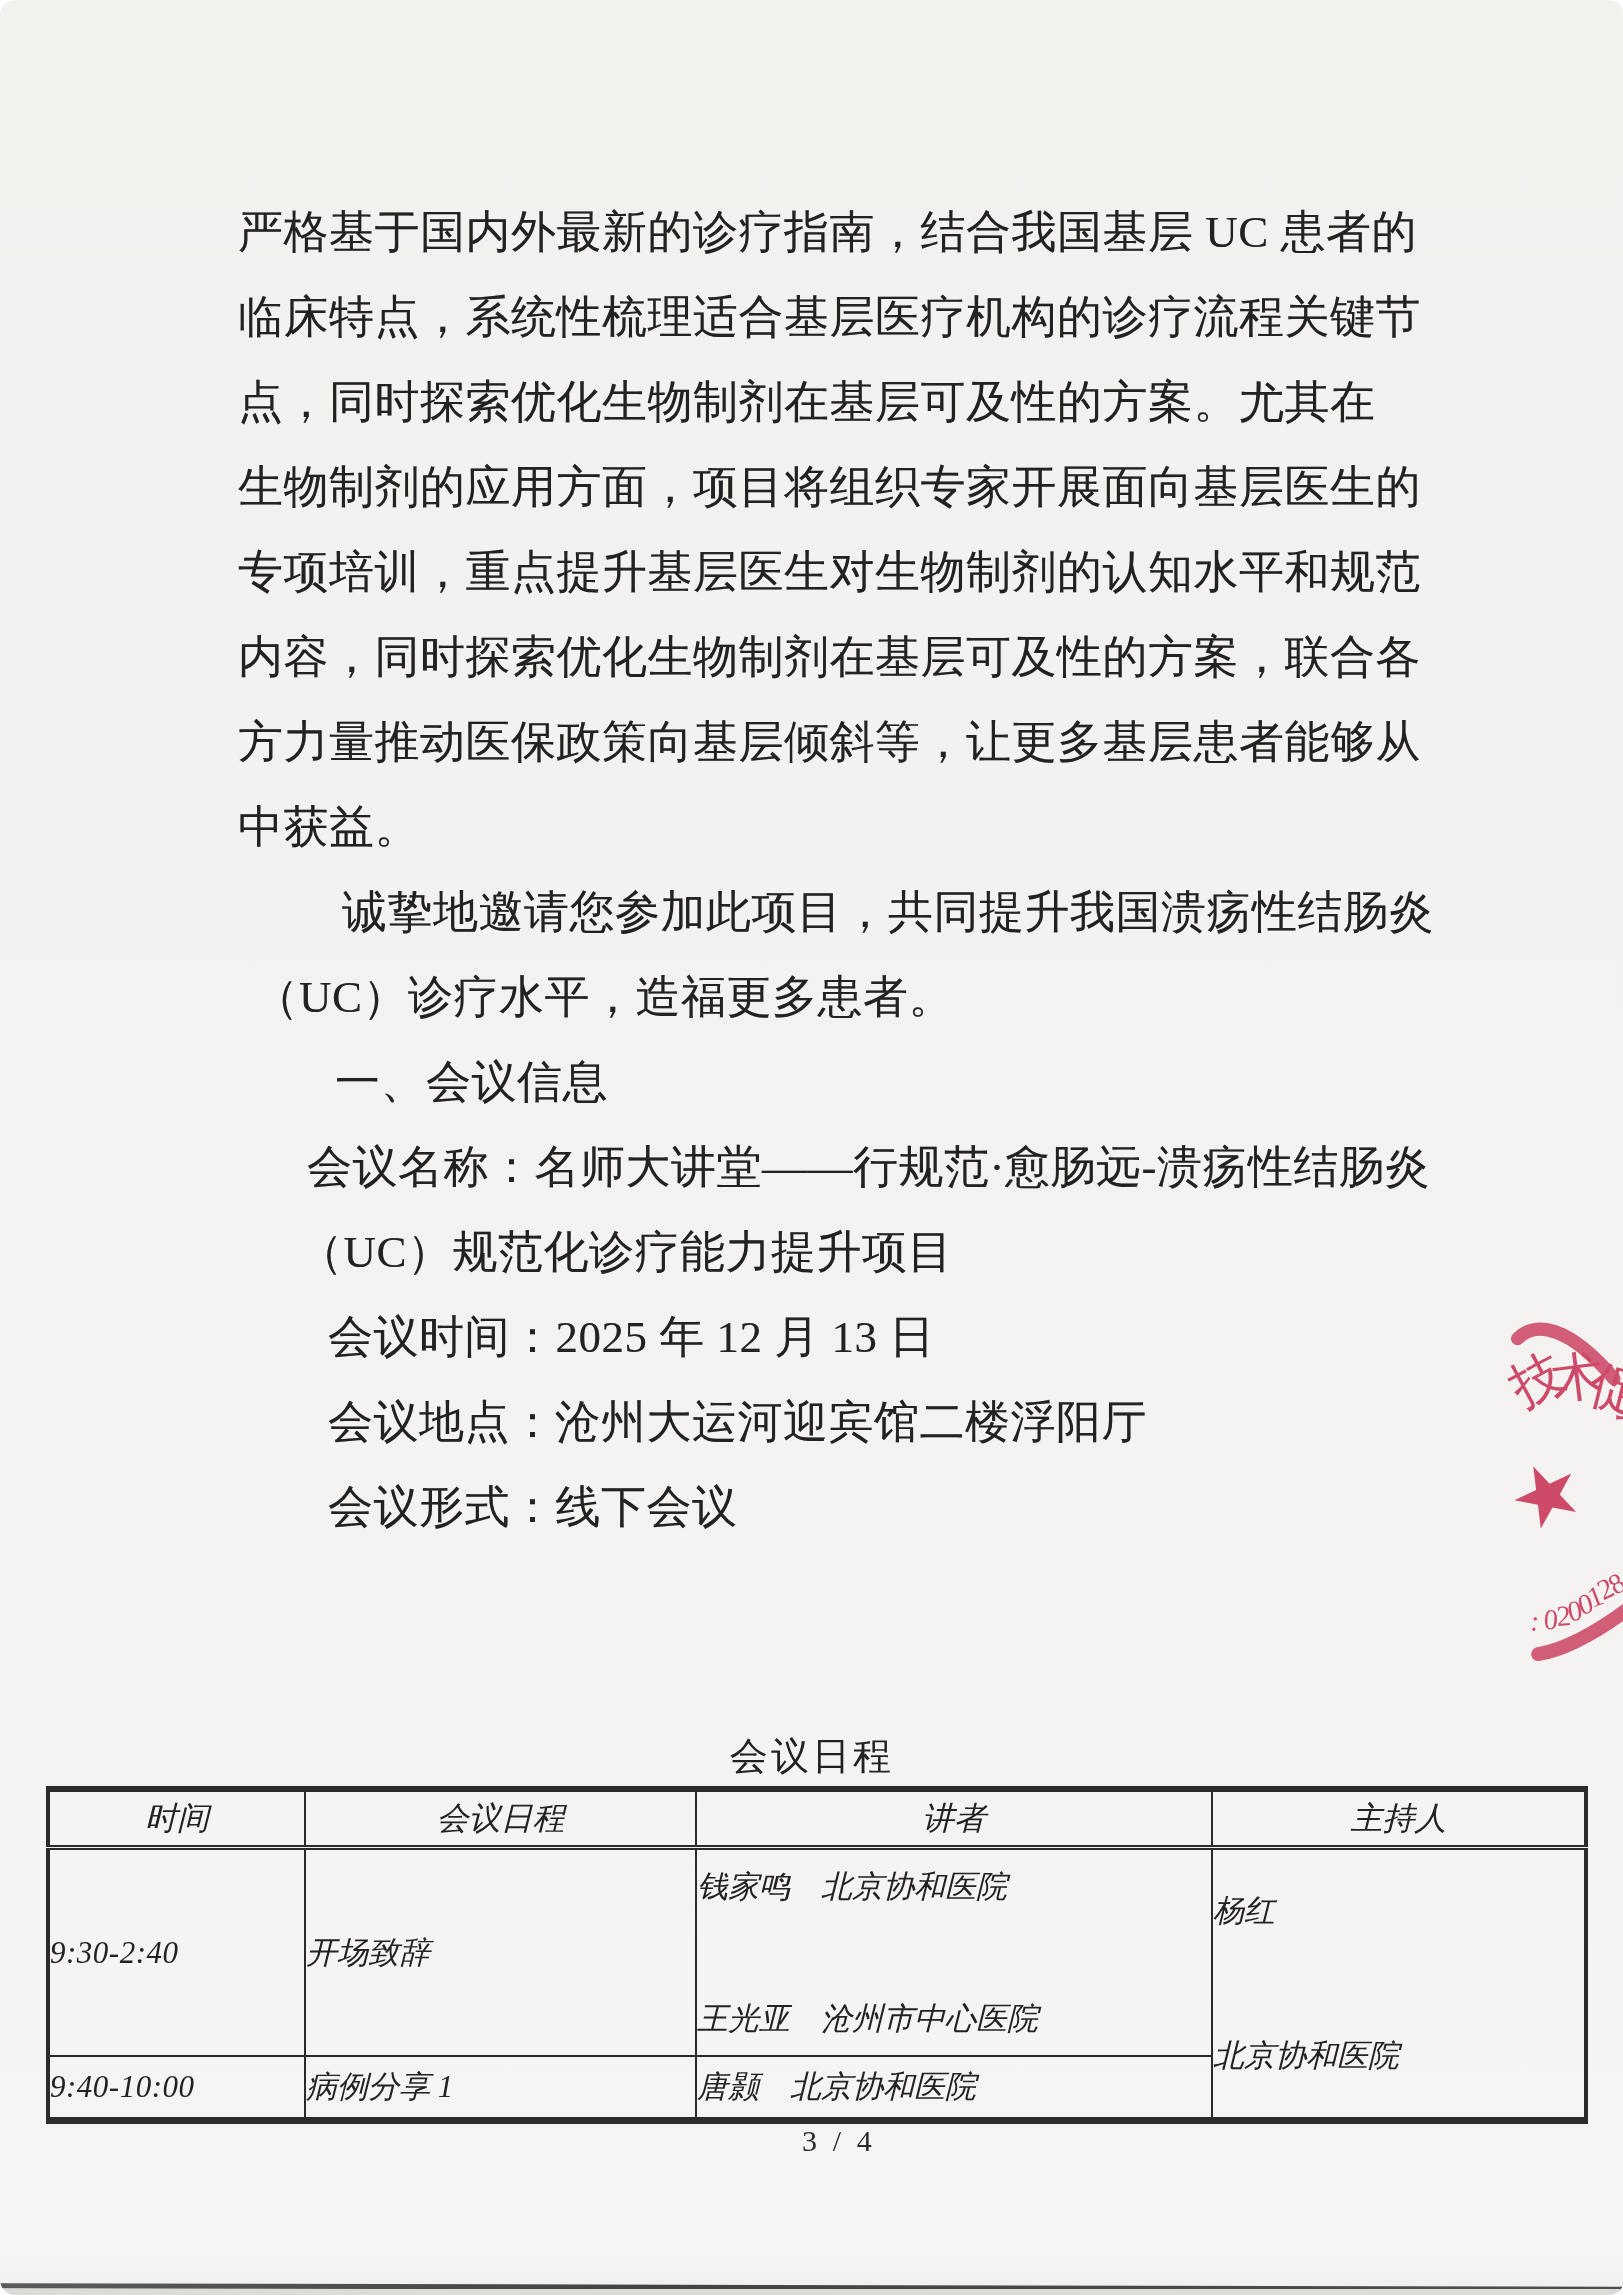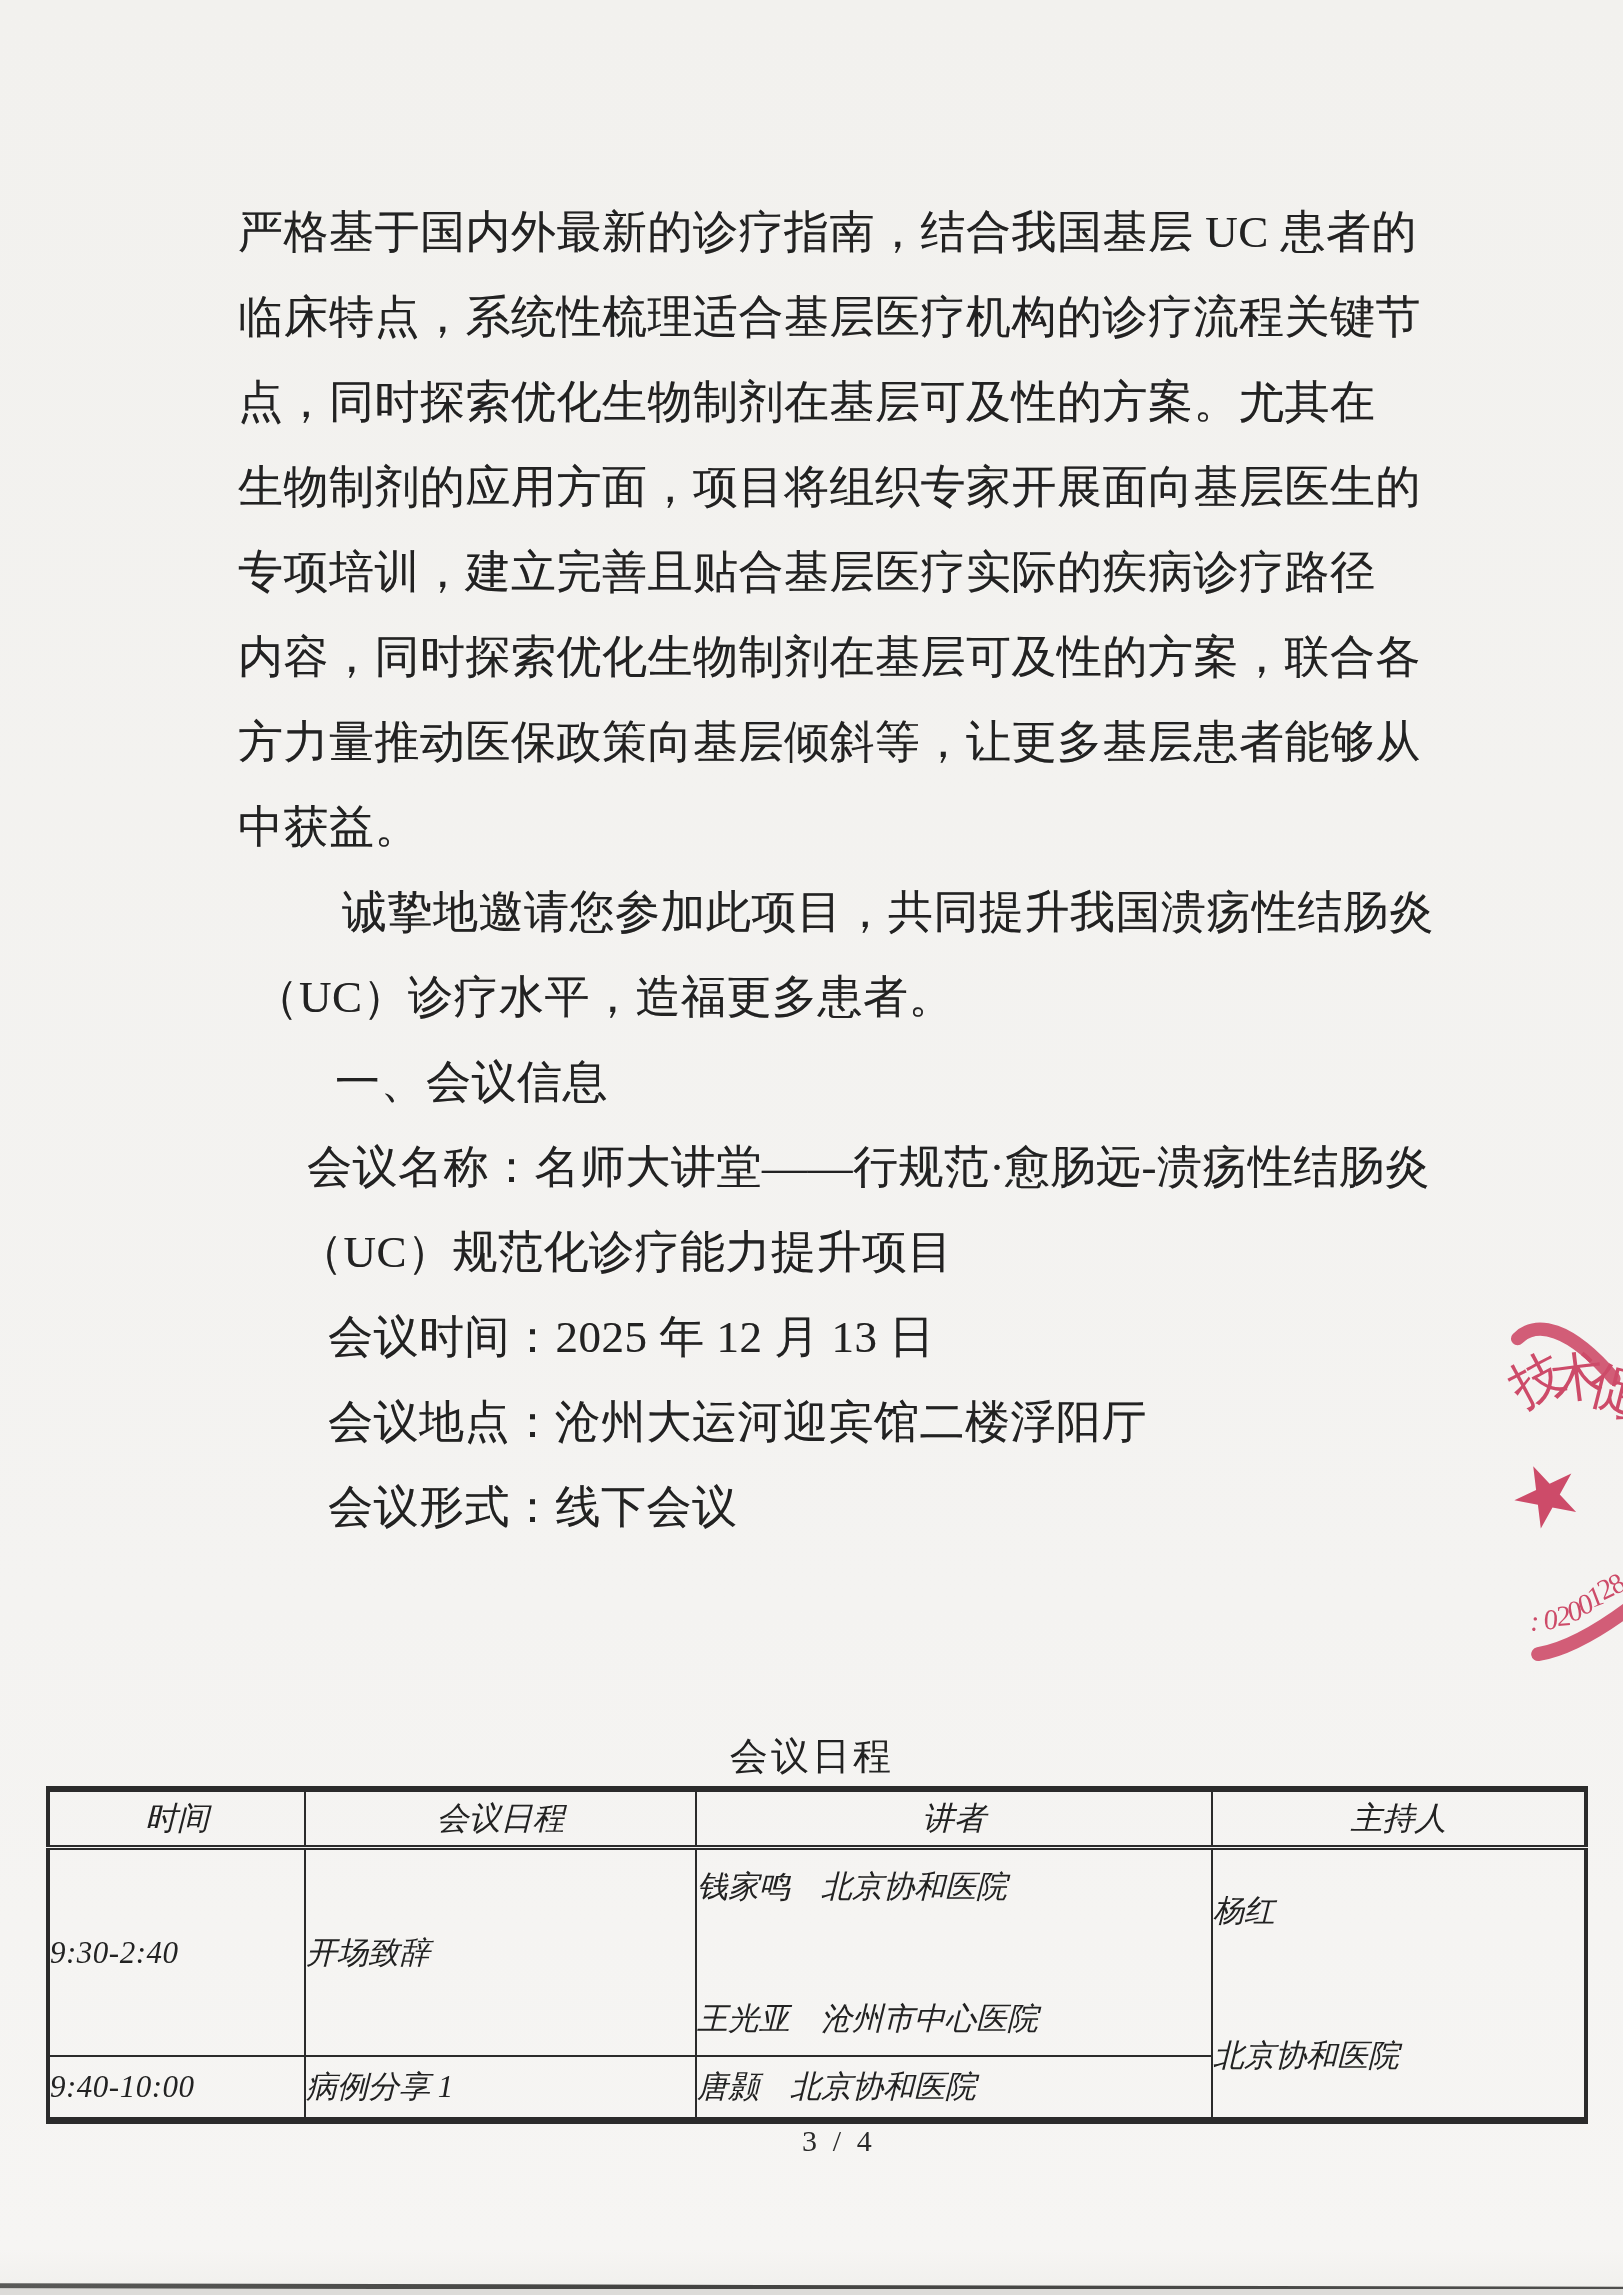--- a/index.html
+++ b/index.html
@@ -2,20 +2,21 @@
 <html style="font-size:8.2px"><head>
 <meta charset="utf-8">
 <style>
   html,body{margin:0;padding:0;}
   body{width:1624px;height:2295px;overflow:hidden;}
   .page{
     position:relative;width:1624px;height:2295px;overflow:hidden;
     background:linear-gradient(180deg,#f2f1ee 0%,#f4f3f1 70%,#f6f5f3 98%,#f0efec 100%);
     font-family:"Liberation Serif","DejaVu Serif",serif;
     color:#1f1f1f;
+    border-radius:15px;
   }
   
   .doc{position:absolute;left:238px;top:190px;width:1187px;}
   .line{
     height:85px;line-height:85px;font-size:45px;
     white-space:nowrap;letter-spacing:0.5px;color:#222;
     text-shadow:0 0 0.5px rgba(40,40,40,.35);
   }
   .ind-a{text-indent:104px}   
   .ind-b{text-indent:97px}
@@ -65,21 +66,21 @@
 </head>
 <body>
 
 <div class="page">
 
   <div class="doc">
     <div class="line">严格基于国内外最新的诊疗指南，结合我国基层 UC 患者的</div>
     <div class="line">临床特点，系统性梳理适合基层医疗机构的诊疗流程关键节</div>
     <div class="line">点，同时探索优化生物制剂在基层可及性的方案。尤其在</div>
     <div class="line">生物制剂的应用方面，项目将组织专家开展面向基层医生的</div>
-    <div class="line">专项培训，建立完善且贴合基层医疗实际的疾病诊疗路径</div>
+    <div class="line">专项培训，重点提升基层医生对生物制剂的认知水平和规范</div>
     <div class="line">内容，同时探索优化生物制剂在基层可及性的方案，联合各</div>
     <div class="line">方力量推动医保政策向基层倾斜等，让更多基层患者能够从</div>
     <div class="line">中获益。</div>
     <div class="line ind-a">诚挚地邀请您参加此项目，共同提升我国溃疡性结肠炎</div>
     <div class="line ind-f">（UC）诊疗水平，造福更多患者。</div>
     <div class="line ind-b">一、会议信息</div>
     <div class="line ind-c">会议名称：名师大讲堂——行规范·愈肠远-溃疡性结肠炎</div>
     <div class="line ind-d">（UC）规范化诊疗能力提升项目</div>
     <div class="line ind-e">会议时间：2025 年 12 月 13 日</div>
     <div class="line ind-e">会议地点：沧州大运河迎宾馆二楼浮阳厅</div>

